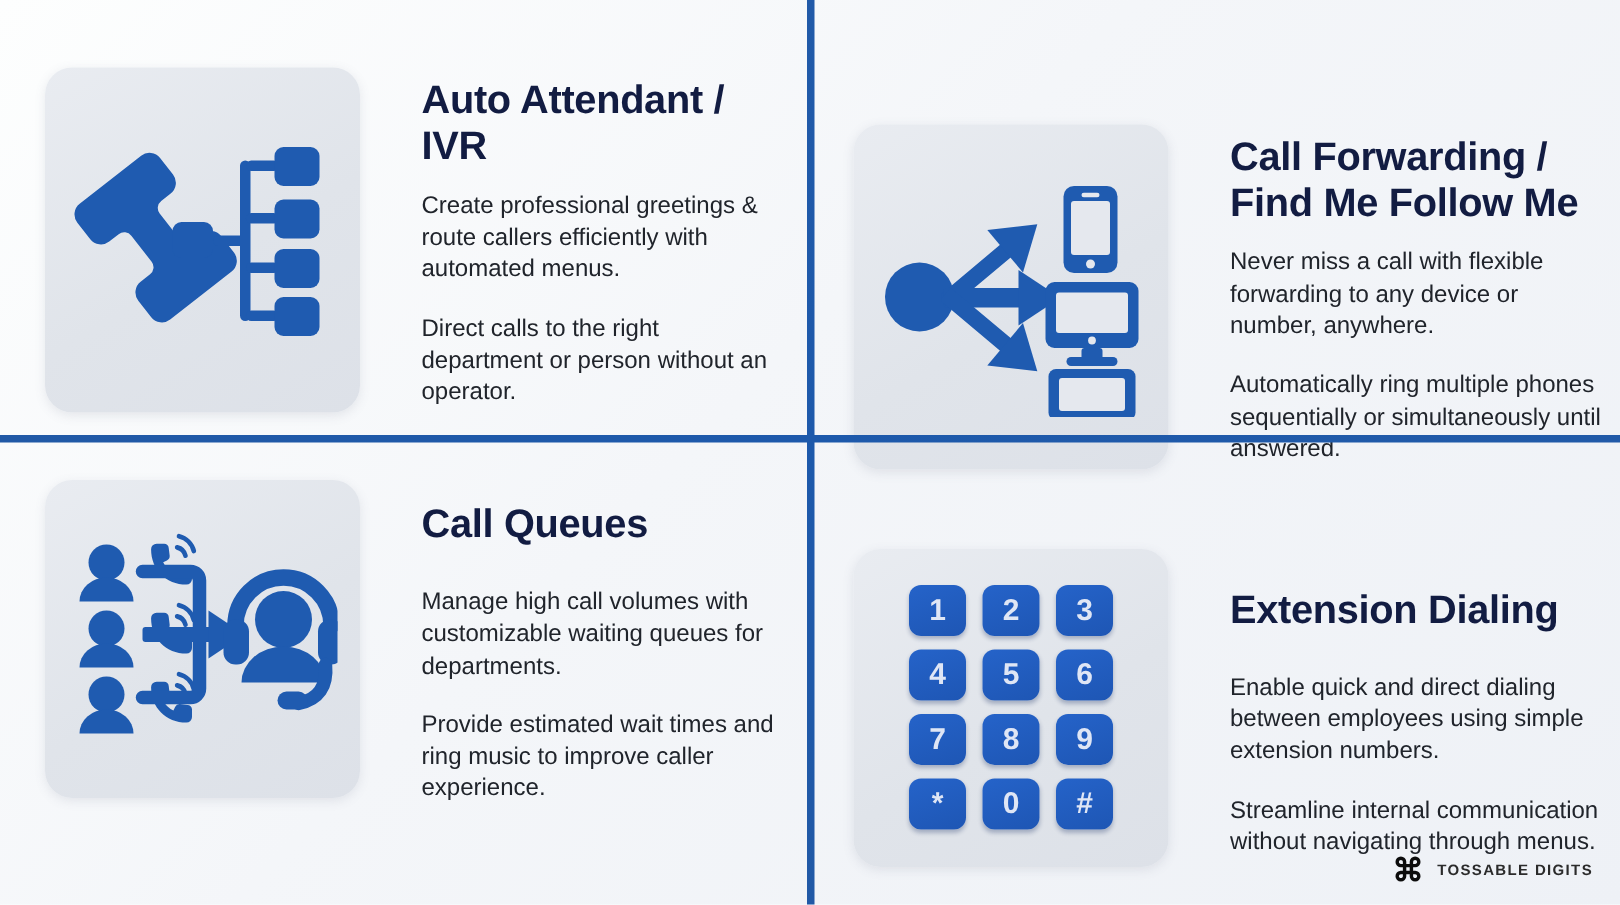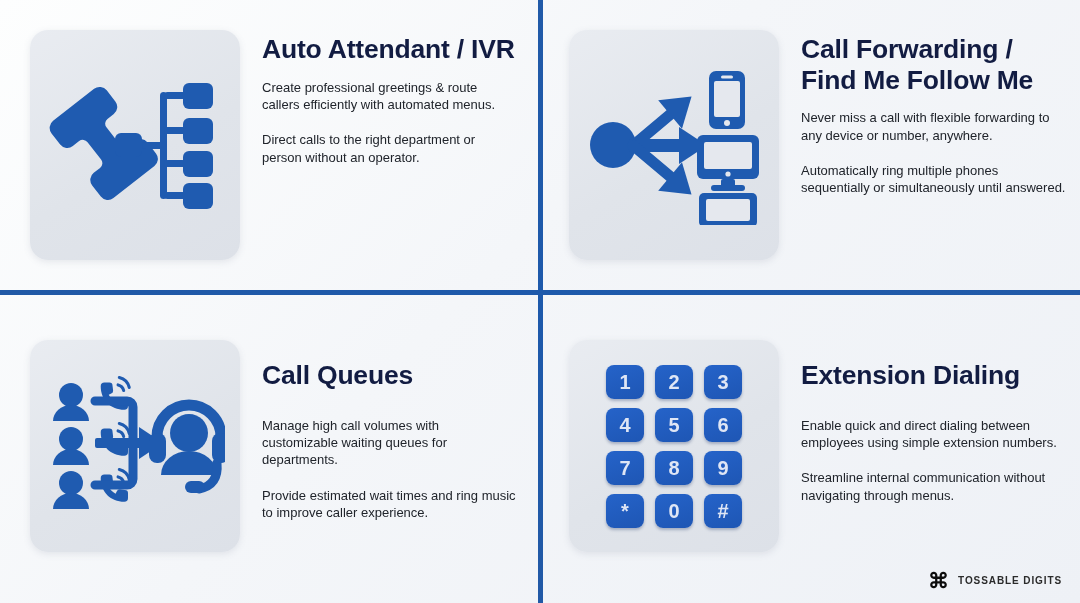--- a/index.html
+++ b/index.html
@@ -37,22 +37,23 @@
     top: 290px;
     width: 1080px;
     height: 5px;
     background: linear-gradient(90deg, #2159a6 0%, #1d59ab 50%, #215aa8 100%);
   }
 
   
   .quad {
     position: absolute;
     display: flex;
-    align-items: flex-start;
+    align-items: center;
     box-sizing: border-box;
+    gap: 19px;
   }
   #quad-0 { left: 0;     top: 0;     width: 538px; height: 290px; padding: 30px 22px 0 30px; }
   #quad-1 { left: 543px; top: 0;     width: 537px; height: 365px; padding: 30px 10px 0 26px; }
   #quad-2 { left: 0;     top: 295px; width: 538px; height: 216px; padding: 45px 22px 0 30px; }
   #quad-3 { left: 543px; top: 295px; width: 537px; height: 308px; padding: 45px 10px 0 26px; }
 
   .icon-card {
     flex: 0 0 auto;
     width: 210px;
     height: 230px;
@@ -81,21 +82,21 @@
     font-size: 26.5px;
     font-weight: bold;
     line-height: 1.16;
     color: #121c42;
     letter-spacing: -0.2px;
     margin: 0 0 14px 0;
   }
   #quad-2 .card-title, #quad-3 .card-title { margin-bottom: 26px; }
 
   .card-para {
-    font-size: 13px;
+    font-size: 16px;
     line-height: 1.33;
     color: #20242b;
     margin: 0 0 18px 0;
   }
   .card-para:last-child { margin-bottom: 0; }
 
   
   .keypad {
     display: grid;
     grid-template-columns: repeat(3, 38px);

